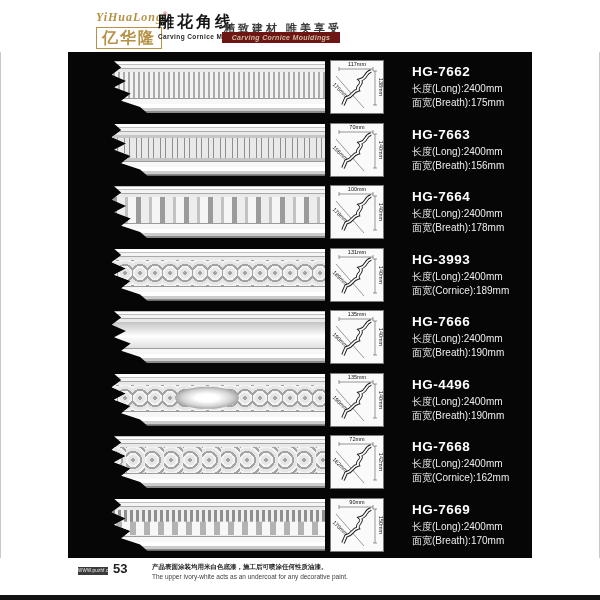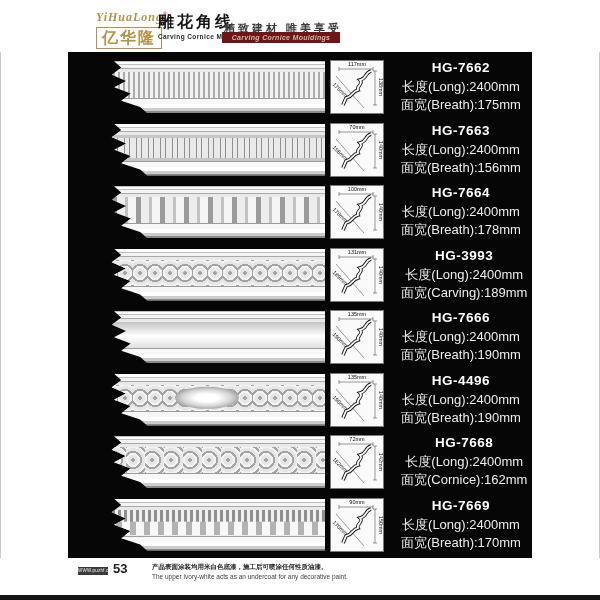--- a/index.html
+++ b/index.html
@@ -52,23 +52,23 @@
   
   .diagram{position:relative;width:52px;height:52px;margin-left:5px;flex:none;
            background:#fafafa;border:1px solid #7a7a7a;}
   .diagram svg{position:absolute;left:0;top:0;}
   .dim{position:absolute;font-size:5.5px;color:#111;white-space:nowrap;line-height:1;}
   .top-dim{top:1px;left:50%;transform:translateX(-50%);}
   .side-dim{top:50%;right:0px;transform:translateY(-50%);writing-mode:vertical-rl;}
   .diag-dim{left:4px;top:21px;transform:rotate(45deg);transform-origin:left top;}
 
   
-  .info{margin-left:17px;color:#fff;text-align:center;}
+  .info{margin-left:28px;color:#fff;}
   .code{font-size:13.5px;font-weight:bold;letter-spacing:0.5px;margin-bottom:3px;}
-  .spec{font-size:13px;color:#ededed;line-height:1.4;}
+  .spec{font-size:10px;color:#ededed;line-height:1.4;}
 
   
   .footer{position:absolute;left:0;top:558px;width:100%;height:40px;background:#fff;}
   .site-box{position:absolute;left:78px;top:9px;width:30px;height:8px;background:#3a3a3a;
             color:#f2f2f2;font-size:4.5px;text-align:center;line-height:8px;letter-spacing:0.2px;}
   .page-num{position:absolute;left:113px;top:3px;font-size:13px;font-weight:bold;color:#222;}
   .notes{position:absolute;left:152px;top:4px;}
   .note-cn{font-size:6.5px;font-weight:bold;color:#1c1c1c;line-height:1.5;}
   .note-en{font-size:6.5px;color:#3d3d3d;line-height:1.5;}
   .bottom-edge{position:absolute;left:0;bottom:0;width:100%;height:5px;background:#131313;}
@@ -197,21 +197,21 @@
         <path d="M40 10 C33 12 37 17 29 19 C33 23 25 25 27 29 C20 31 23 35 15 37 L12 44" fill="none" stroke="#1a1a1a" stroke-width="3.6"></path>
         <path d="M40 10 C33 12 37 17 29 19 C33 23 25 25 27 29 C20 31 23 35 15 37 L12 44" fill="none" stroke="#fafafa" stroke-width="1.8"></path>
       </svg>
       <span class="dim top-dim">131mm</span>
       <span class="dim side-dim">140mm</span>
       <span class="dim diag-dim">189mm</span>
     </div>
     <div class="info">
       <div class="code">HG-3993</div>
       <div class="spec">长度(Long):2400mm</div>
-      <div class="spec">面宽(Carving):189mm</div>
+      <div class="spec">面宽(Cornice):189mm</div>
     </div>
   </div>
 
   <div class="row">
     <div class="photo p-plain">
       <div class="band top"></div>
       <div class="band mid"></div>
       <div class="band bot"></div>
     </div>
     <div class="diagram">

